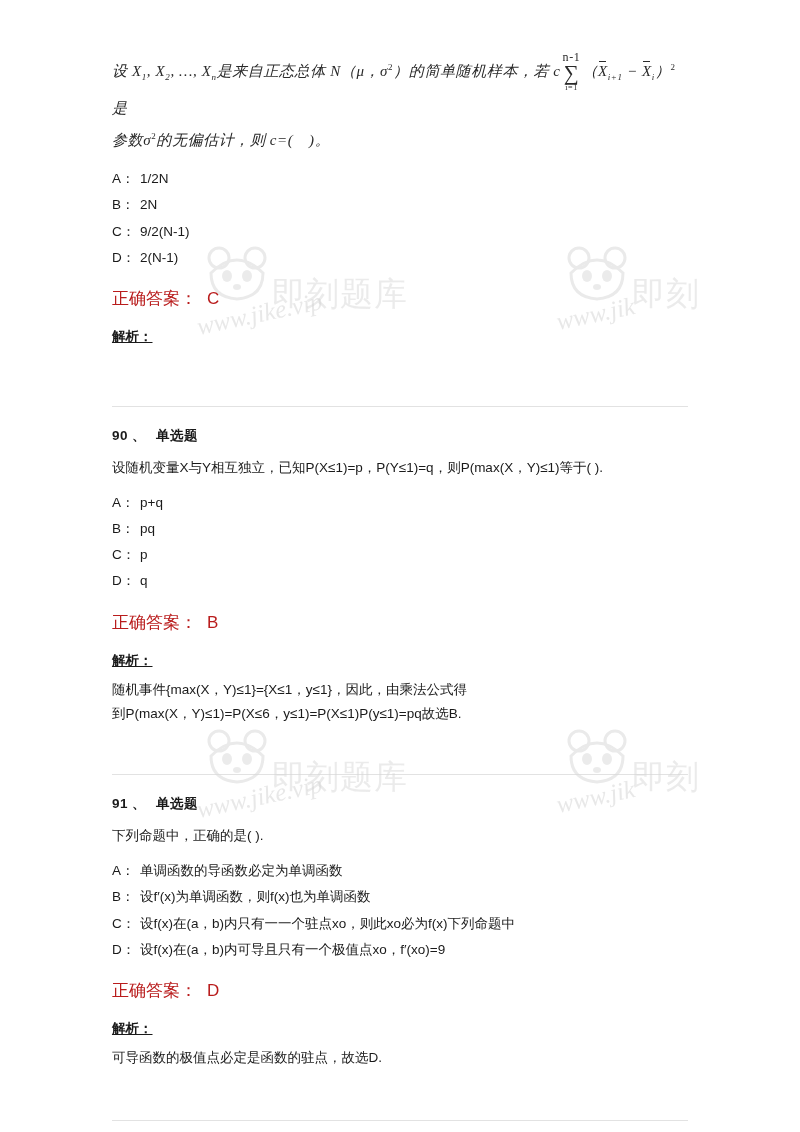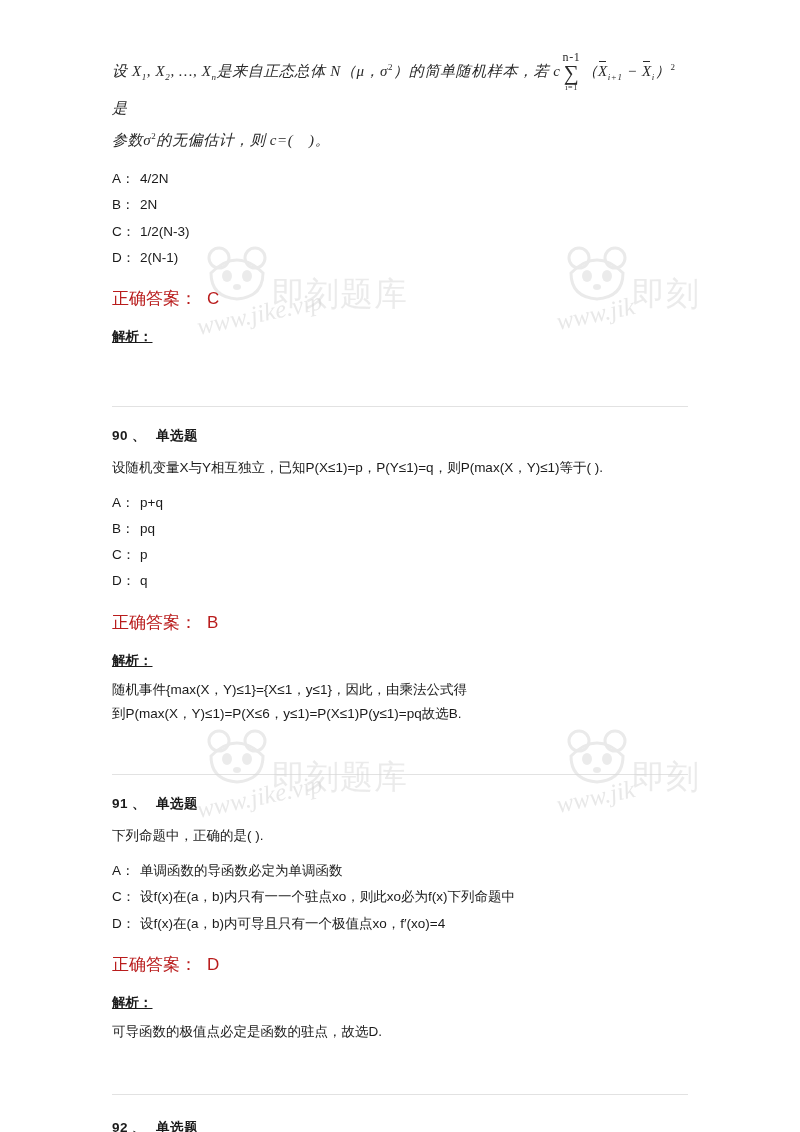--- a/index.html
+++ b/index.html
@@ -193,23 +193,23 @@
     <div class="wm wm-url" style="left:556px; top:783px;">www.jik</div>
   </div>
 
   <div class="qblock">
     <div class="stem stem-img">
       <span class="frm">设 X<span class="sub">1</span>, X<span class="sub">2</span>, …, X<span class="sub">n</span>是来自正态总体 N（μ，σ<span class="sup">2</span>）的简单随机样本，若</span>
       <span class="frm">c</span><span class="sum-wrap"><span class="sum-top">n-1</span><span class="sum-sig">∑</span><span class="sum-bot">i=1</span></span><span class="frm">（<span class="ov">X</span><span class="sub">i+1</span> − <span class="ov">X</span><span class="sub">i</span>）<span class="sup">2</span></span><span class="frm">是</span><br>
       <span class="frm">参数σ<span class="sup">2</span>的无偏估计，则 c=(　)。</span>
     </div>
     <div class="opts">
-      <div class="opt"><span class="lbl">A：</span><span>4/2N</span></div>
+      <div class="opt"><span class="lbl">A：</span><span>1/2N</span></div>
       <div class="opt"><span class="lbl">B：</span><span>2N</span></div>
-      <div class="opt"><span class="lbl">C：</span><span>1/2(N-3)</span></div>
+      <div class="opt"><span class="lbl">C：</span><span>9/2(N-1)</span></div>
       <div class="opt"><span class="lbl">D：</span><span>2(N-1)</span></div>
     </div>
     <div class="answer">
       <span>正确答案：</span><span class="val">C</span>
     </div>
     <div class="analysis-label">解析：</div>
     <div class="analysis-body"></div>
   </div>
 
   <div style="height:30px;"></div>
@@ -237,22 +237,23 @@
   <div style="height:26px;"></div>
   <hr class="divider">
 
   <div class="qblock">
     <div class="qhead">
       <span class="num">91</span><span class="sep">、</span><span>单选题</span>
     </div>
     <div class="stem">下列命题中，正确的是( ).</div>
     <div class="opts">
       <div class="opt"><span class="lbl">A：</span><span>单调函数的导函数必定为单调函数</span></div>
+      <div class="opt"><span class="lbl">B：</span><span>设f′(x)为单调函数，则f(x)也为单调函数</span></div>
       <div class="opt"><span class="lbl">C：</span><span>设f(x)在(a，b)内只有一一个驻点xo，则此xo必为f(x)下列命题中</span></div>
-      <div class="opt"><span class="lbl">D：</span><span>设f(x)在(a，b)内可导且只有一个极值点xo，f′(xo)=4</span></div>
+      <div class="opt"><span class="lbl">D：</span><span>设f(x)在(a，b)内可导且只有一个极值点xo，f′(xo)=9</span></div>
     </div>
     <div class="answer">
       <span>正确答案：</span><span class="val">D</span>
     </div>
     <div class="analysis-label">解析：</div>
     <div class="analysis-body">可导函数的极值点必定是函数的驻点，故选D.</div>
   </div>
 
   <div style="height:28px;"></div>
   <hr class="divider">

